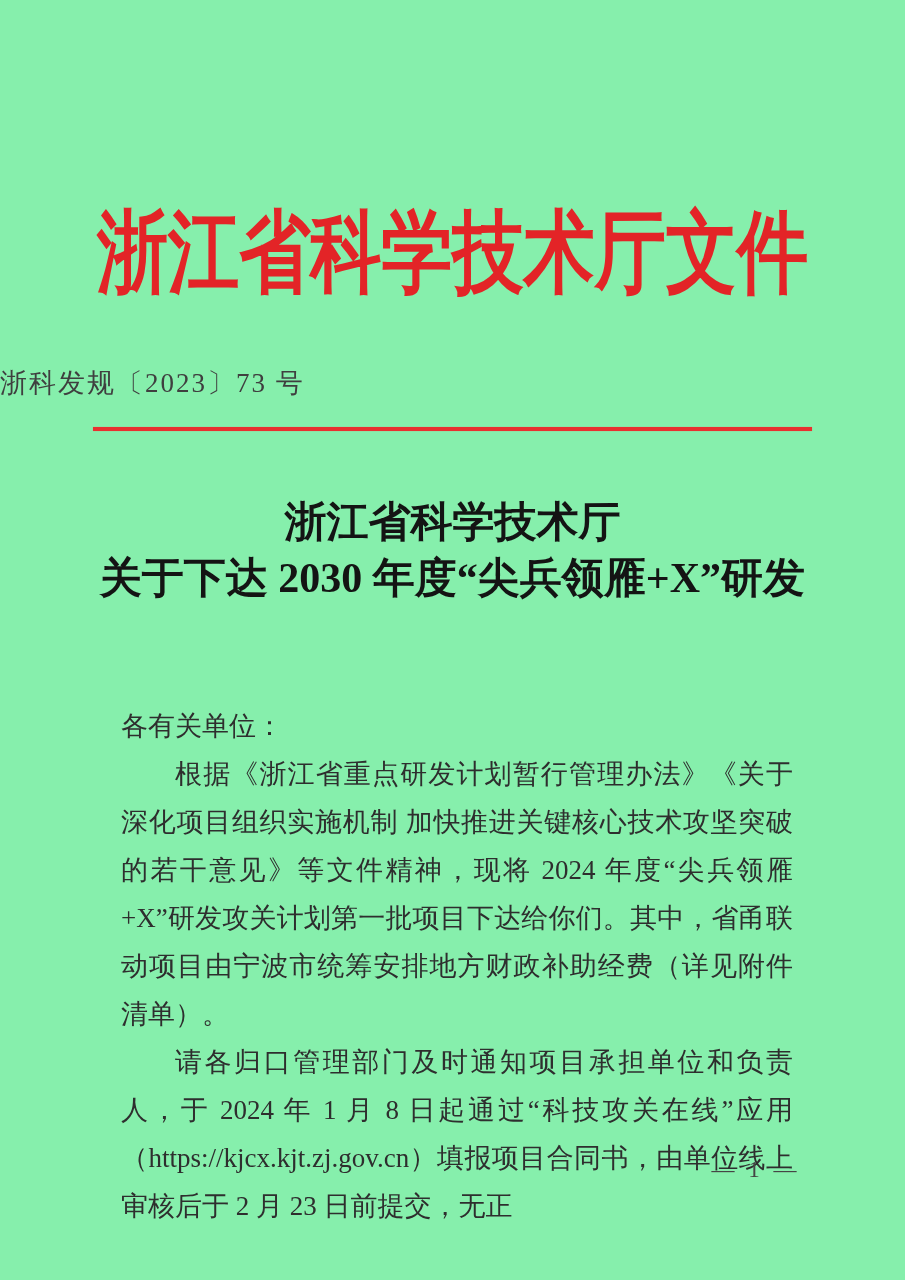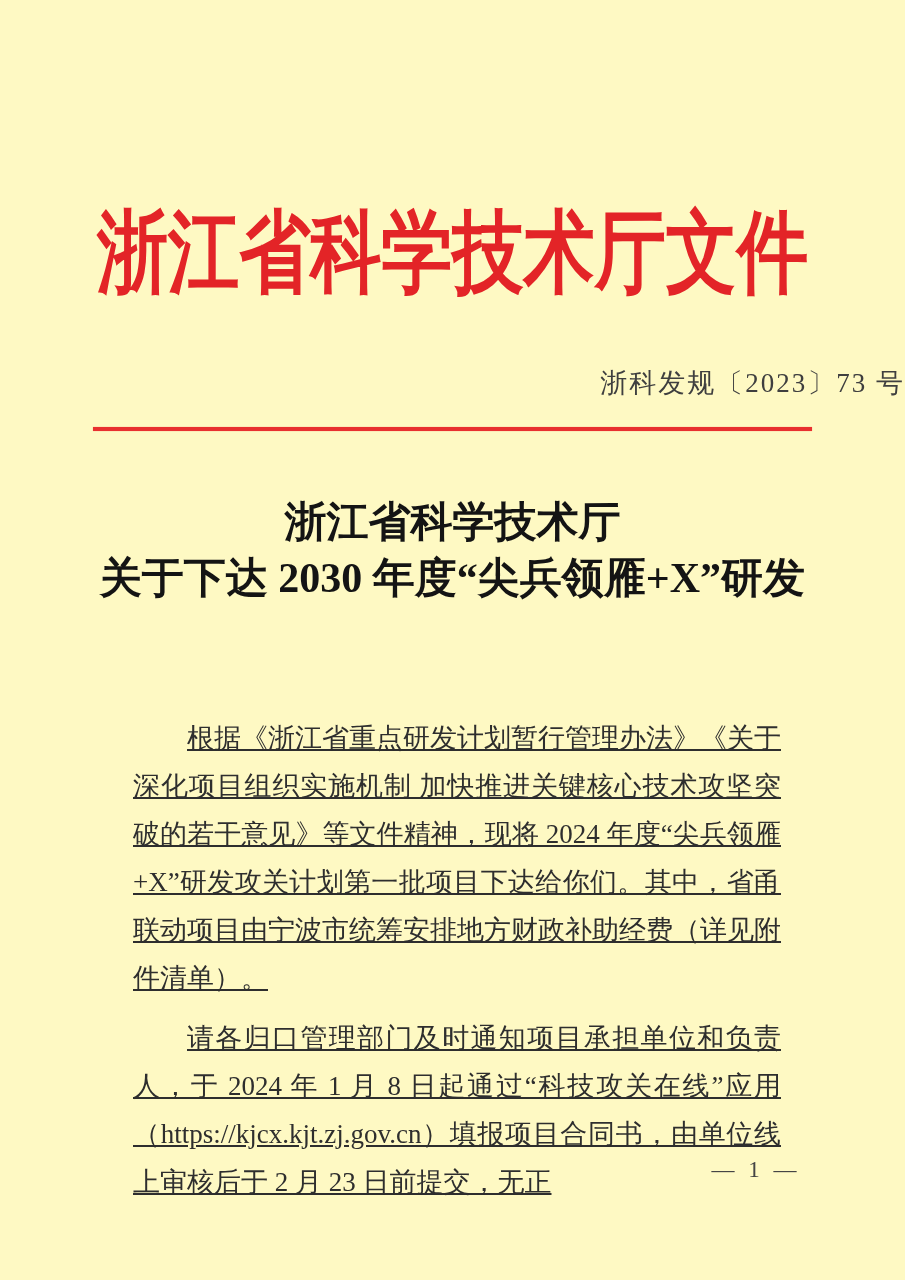--- a/index.html
+++ b/index.html
@@ -4,21 +4,21 @@
 <style>
   html, body {
     margin: 0;
     padding: 0;
     background: #ffffff;
   }
   .page {
     position: relative;
     width: 905px;
     height: 1280px;
-    background: #fef9c3;
+    background: #86efac;
     overflow: hidden;
     font-family: "Liberation Serif", "DejaVu Serif", serif;
   }
 
   
   .letterhead {
     position: absolute;
     top: 203px;
     left: 0;
     width: 100%;
@@ -32,21 +32,21 @@
     transform-origin: 50% 50%;
     letter-spacing: 0px;
   }
 
   
   .doc-number {
     position: absolute;
     top: 366px;
     left: 0;
     width: 100%;
-    text-align: right;
+    text-align: left;
     font-size: 27px;
     line-height: 34px;
     color: #3f3f3f;
     letter-spacing: 2px;
   }
 
   
   .red-rule {
     position: absolute;
     top: 427px;
@@ -78,24 +78,23 @@
     width: 672px;
     font-size: 27px;
     line-height: 48px;
     color: #2e2e2e;
     text-align: justify;
   }
   .salutation {
     text-align: left;
   }
   .para {
-    margin: 12px;
+    margin: 0;
     text-indent: 2em;
     text-align: justify;
-    text-decoration: underline;
   }
 
   
   .page-number {
     position: absolute;
     top: 1157px;
     left: 696px;
     width: 120px;
     text-align: center;
     font-size: 23px;
@@ -114,19 +113,20 @@
   <div class="doc-number">浙科发规〔2023〕73 号</div>
 
   <div class="red-rule"></div>
 
   <div class="doc-title">
     <div class="doc-title-line">浙江省科学技术厅</div>
     <div class="doc-title-line">关于下达 2030 年度“尖兵领雁+X”研发</div>
   </div>
 
   <div class="body-block">
+    <div class="salutation">各有关单位：</div>
     <p class="para">根据《浙江省重点研发计划暂行管理办法》《关于深化项目组织实施机制 加快推进关键核心技术攻坚突破的若干意见》等文件精神，现将 2024 年度“尖兵领雁+X”研发攻关计划第一批项目下达给你们。其中，省甬联动项目由宁波市统筹安排地方财政补助经费（详见附件清单）。</p>
     <p class="para">请各归口管理部门及时通知项目承担单位和负责人，于 2024 年 1 月 8 日起通过“科技攻关在线”应用（https://kjcx.kjt.zj.gov.cn）填报项目合同书，由单位线上审核后于 2 月 23 日前提交，无正</p>
   </div>
 
   <div class="page-number">— 1 —</div>
 
 </div>
 
 </body></html>

